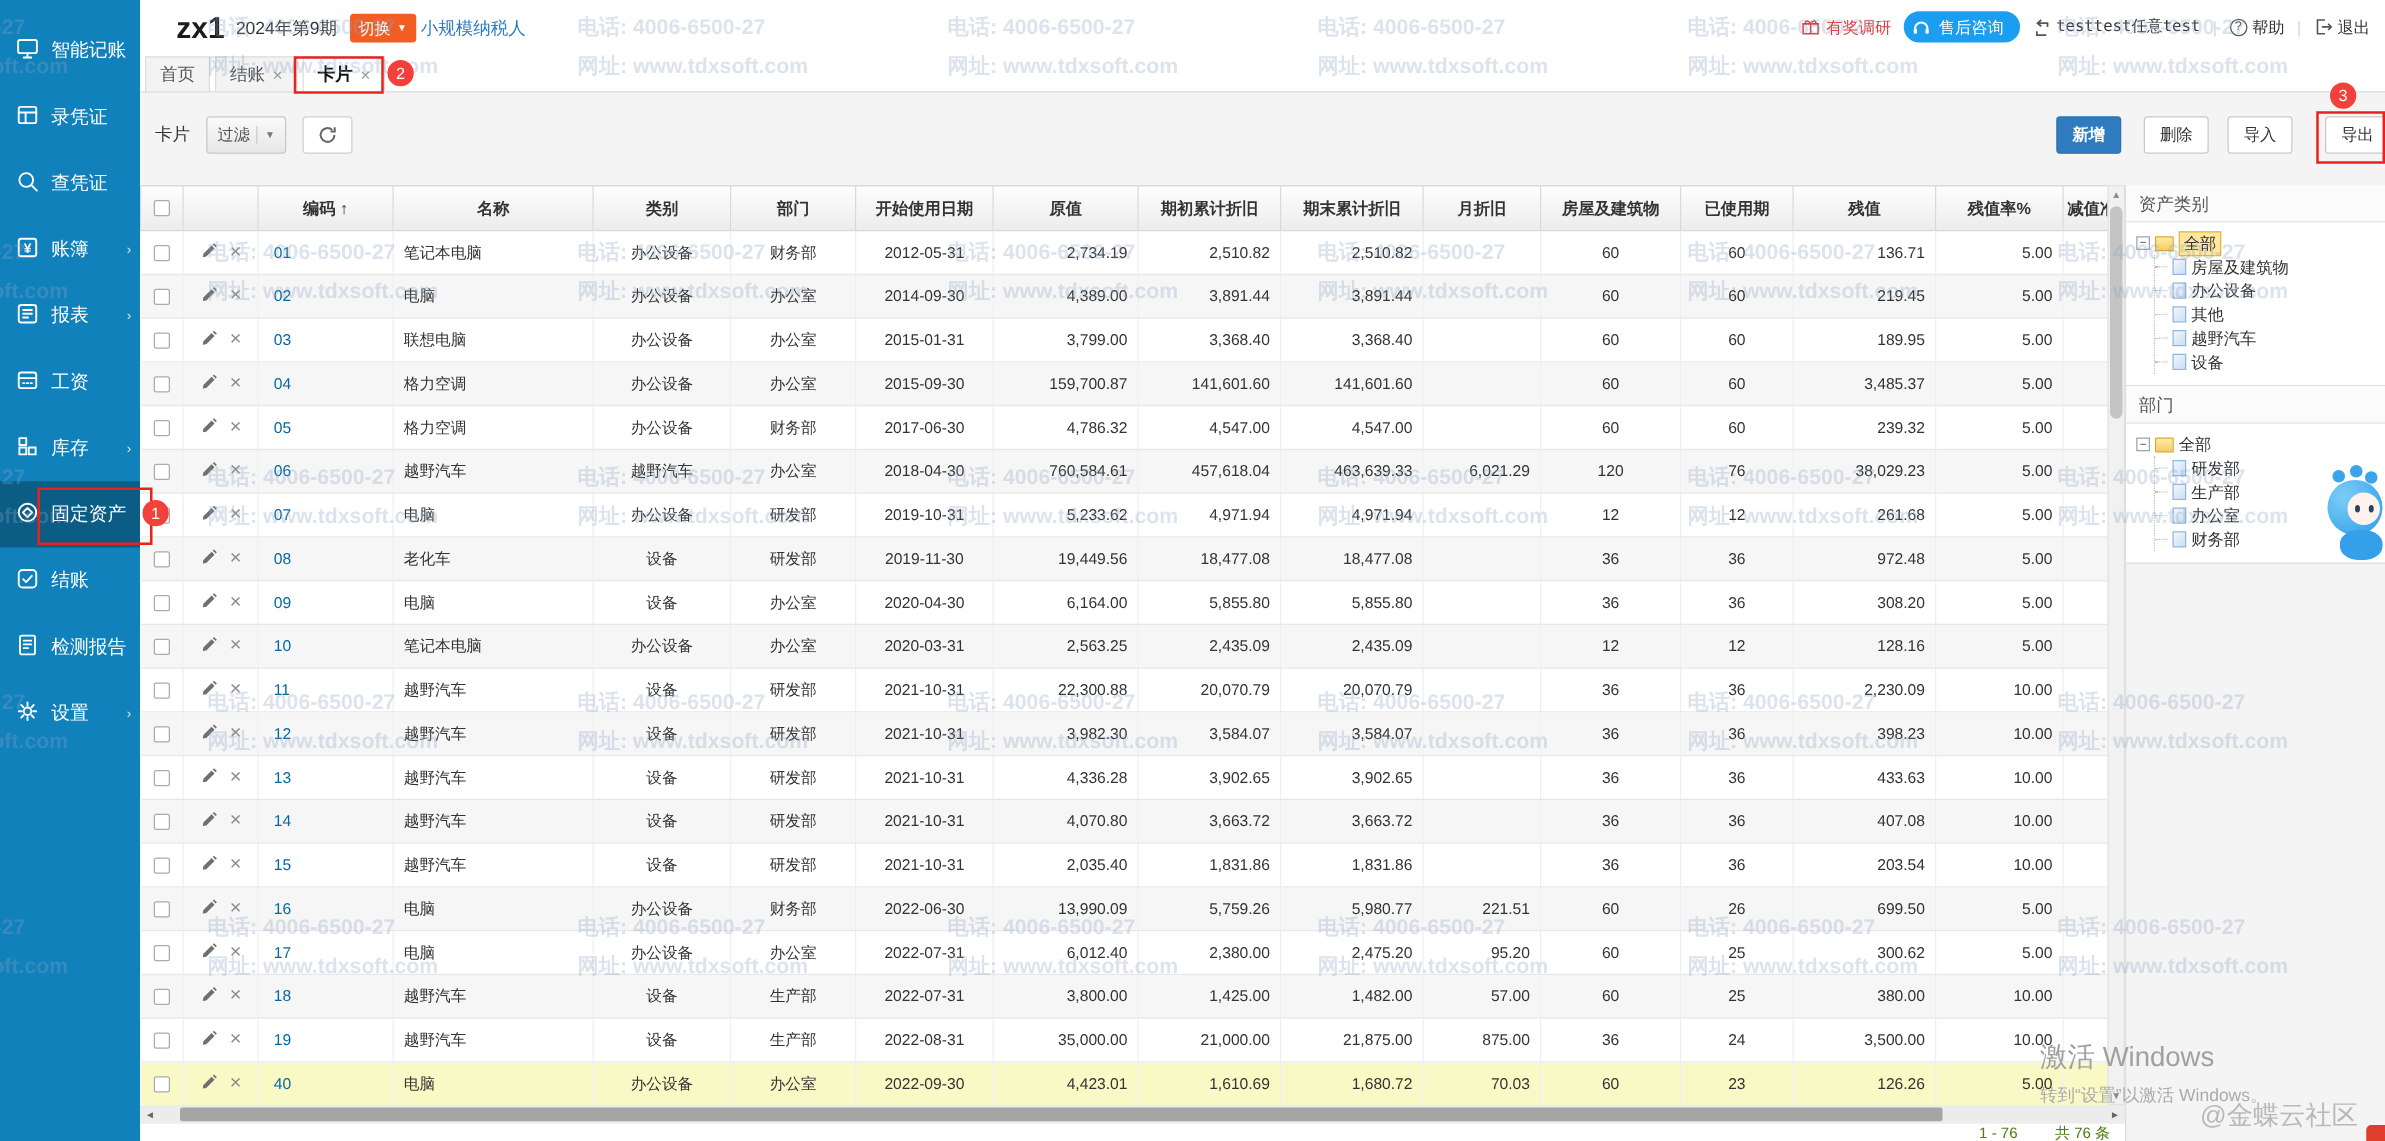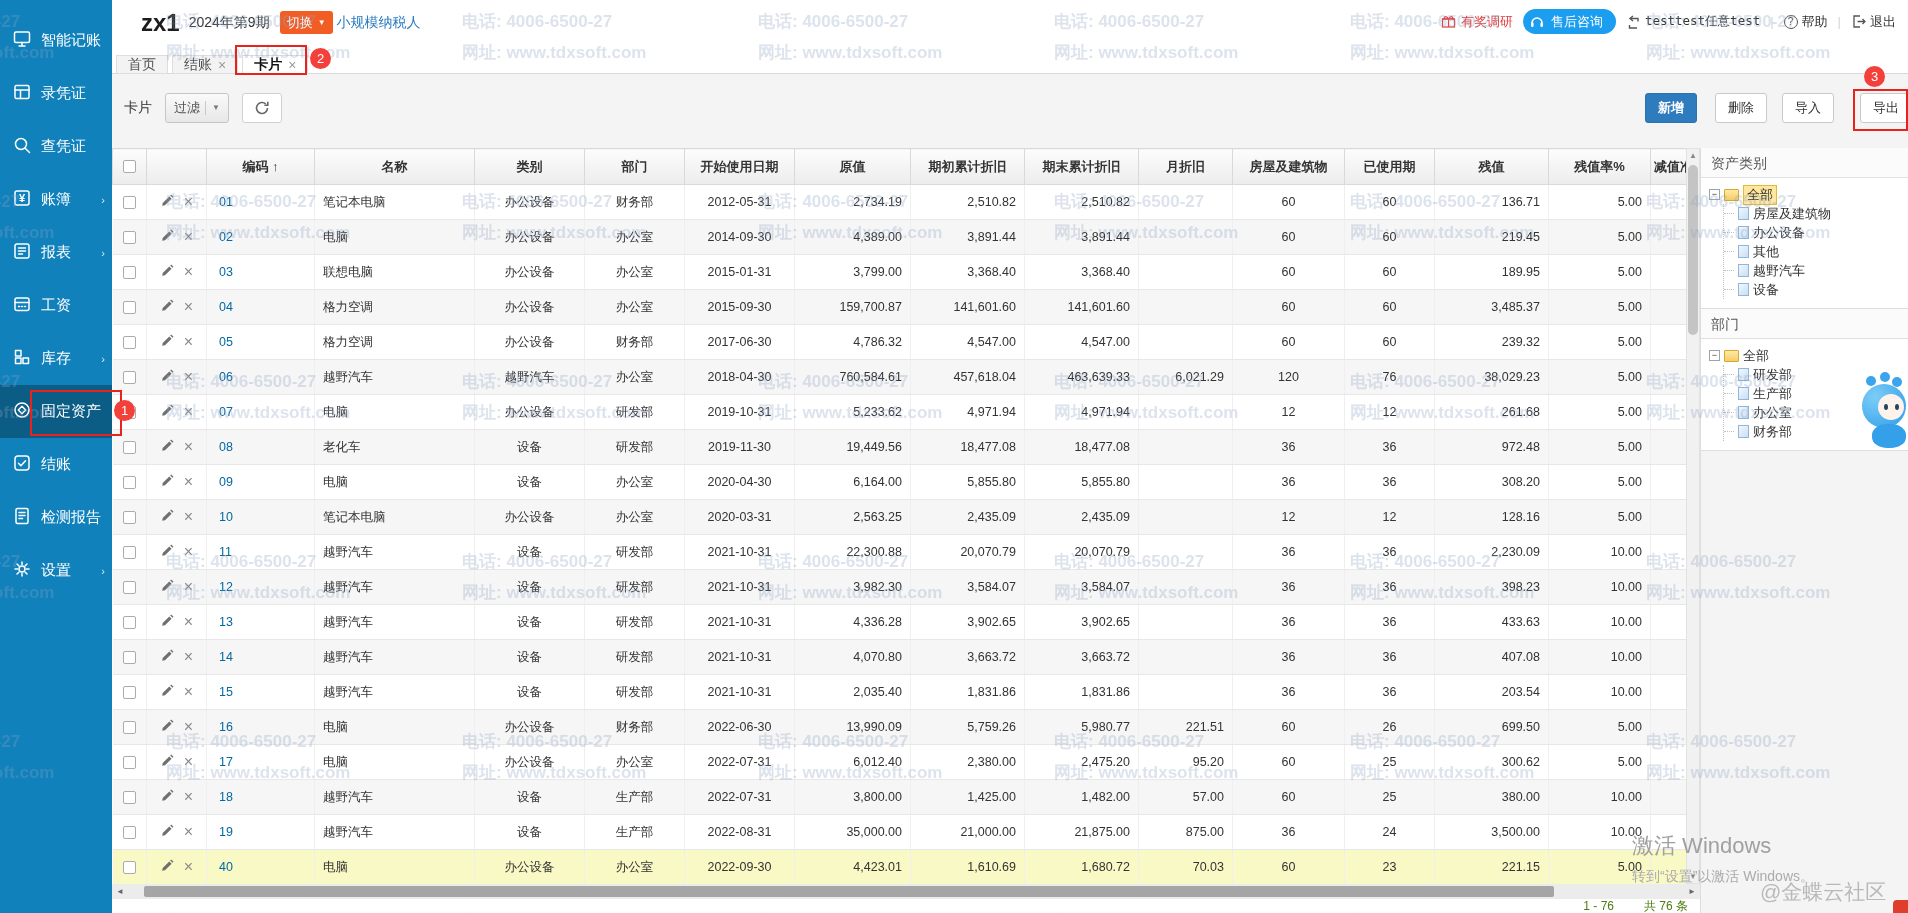--- a/index.html
+++ b/index.html
@@ -24,21 +24,21 @@
   .taxpayer { margin-left:4px; color:#2b7bc0; font-size:14px; cursor:pointer; }
   .top-right { position:absolute; right:12px; top:9px; display:flex; align-items:center; gap:10px; font-size:13px; color:#333; }
   .survey { color:#e23c3c; display:inline-flex; align-items:center; gap:5px; cursor:pointer; }
   .support-pill { background:#1b9df0; color:#fff; border-radius:13px; height:25px; padding:0 13px 0 6px; display:inline-flex; align-items:center; gap:6px; cursor:pointer; }
   .acct { display:inline-flex; align-items:center; gap:4px; cursor:pointer; font-family:"DejaVu Sans Mono","Liberation Mono",monospace; font-size:12.5px; }
   .sep { color:#d5d5d5; }
   .hlink { display:inline-flex; align-items:center; gap:4px; cursor:pointer; }
   .qmark { width:14px; height:14px; border:1px solid #555; border-radius:50%; font-size:10px; display:inline-flex; align-items:center; justify-content:center; color:#555; }
 
   .tabstrip { position:absolute; left:4px; bottom:-1px; height:30px; display:flex; align-items:flex-end; }
-  .tab { height:19px; padding:0 11px; font-size:14px; color:#555; background:#f3f3f3; border:1px solid #ddd; margin-right:4px; display:inline-flex; align-items:center; gap:6px; cursor:pointer; white-space:nowrap; }
+  .tab { height:29px; padding:0 11px; font-size:14px; color:#555; background:#f3f3f3; border:1px solid #ddd; margin-right:4px; display:inline-flex; align-items:center; gap:6px; cursor:pointer; white-space:nowrap; }
   .tab.active { background:#fff; border-bottom-color:#fff; color:#111; font-weight:bold; }
   .tab .close { color:#9a9a9a; font-size:14px; font-weight:normal; }
 
   
   .toolbar { position:absolute; left:112px; top:75px; width:1796px; height:73px; background:#f4f4f4; z-index:1; }
   .tb-left { position:absolute; left:12px; top:18px; display:flex; align-items:center; gap:13px; }
   .tb-title { font-size:14px; color:#333; }
   .filter-btn { width:64px; height:30px; background:linear-gradient(#fafafa,#e7e7e7); border:1px solid #c6c6c6; border-radius:3px; font-size:13px; color:#555; display:inline-flex; align-items:center; justify-content:space-between; padding:0 8px; cursor:pointer; }
   .filter-btn .caret { font-size:8px; color:#777; border-left:1px solid #c9c9c9; padding-left:6px; line-height:14px; }
   .refresh-btn { width:40px; height:30px; background:#fff; border:1px solid #d0d0d0; border-radius:3px; display:inline-flex; align-items:center; justify-content:center; cursor:pointer; }
@@ -767,21 +767,21 @@
           <td class="name">电脑</td>
           <td class="ctr">办公设备</td>
           <td class="ctr">办公室</td>
           <td class="ctr">2022-09-30</td>
           <td class="num">4,423.01</td>
           <td class="num">1,610.69</td>
           <td class="num">1,680.72</td>
           <td class="num">70.03</td>
           <td class="ctr">60</td>
           <td class="ctr">23</td>
-          <td class="num">221.15</td>
+          <td class="num">126.26</td>
           <td class="num">5.00</td>
           <td class="imp"></td>
         </tr>
       </tbody>
     </table>
 </div>
 
 <div class="vscroll">
   <span class="varrow" style="top:2px">▲</span>
   <div class="vthumb"></div>

